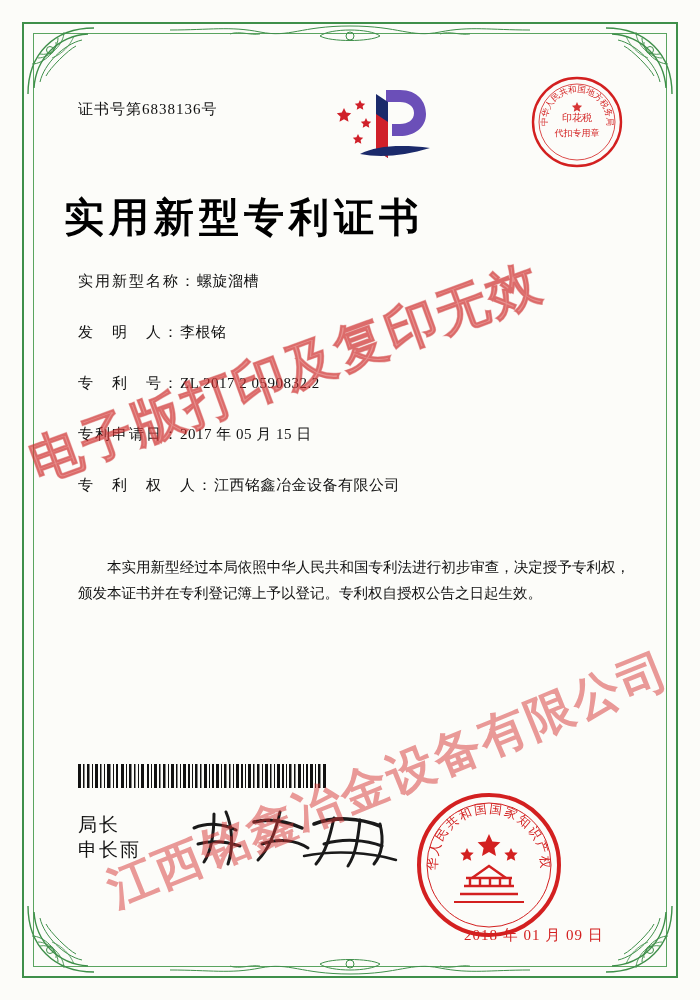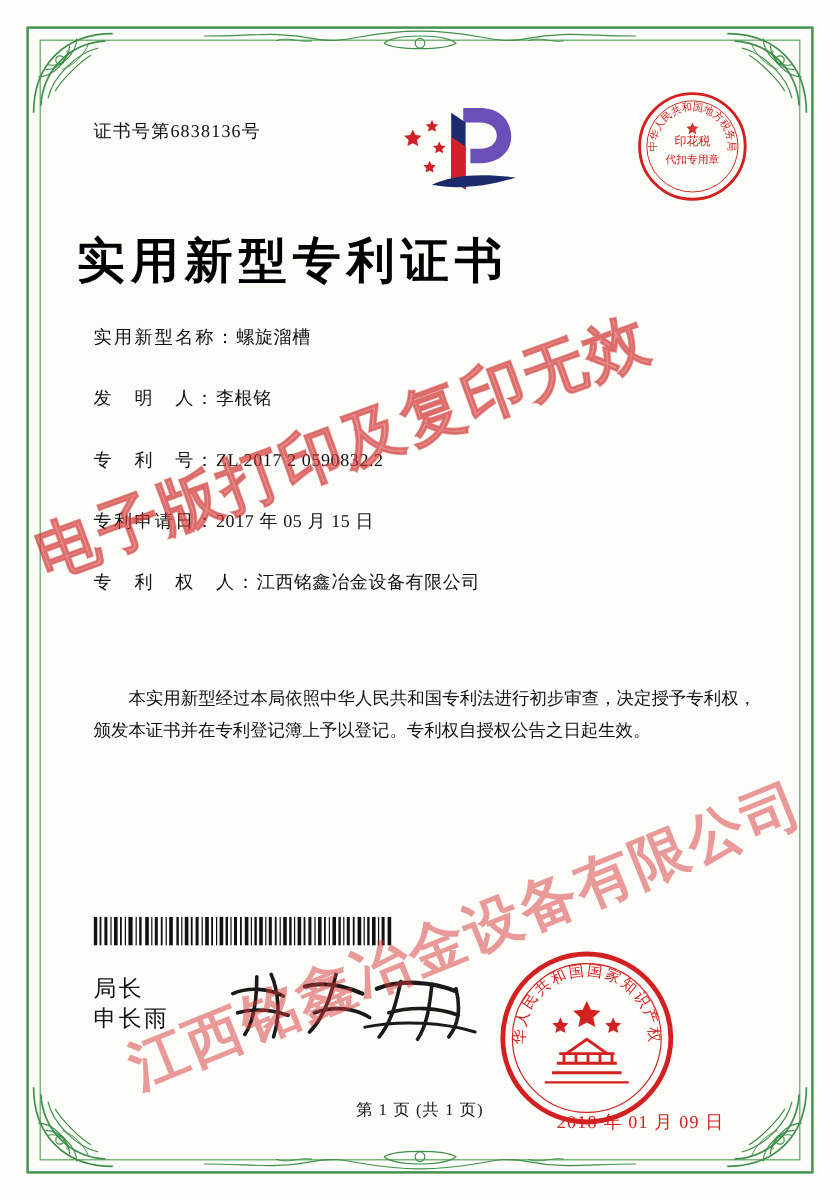--- a/index.html
+++ b/index.html
@@ -68,21 +68,21 @@
   }
   .fields{
     position:absolute;left:14px;top:208px;right:0;
   }
   .field{
     font-size:15px;color:#111;margin-bottom:32px;letter-spacing:0.5px;
   }
   .field .lbl{letter-spacing:2px;}
   .paras{
     position:absolute;left:14px;top:490px;right:6px;
-    font-size:14.5px;line-height:26px;color:#111;text-align:justify;margin-top:16px;
+    font-size:14.5px;line-height:26px;color:#111;text-align:justify;
   }
   .paras p{margin:0 0 2px 0;text-indent:2em;}
   
   .barcode{
     position:absolute;left:14px;top:700px;width:250px;height:24px;
   }
   .sig-block{
     position:absolute;left:14px;top:748px;
     font-size:19px;line-height:25px;letter-spacing:2px;color:#111;
   }
@@ -341,21 +341,20 @@
         <path d="M78 40 C94 34 112 36 124 44"></path>
         <path d="M130 20 C150 12 176 14 196 22" stroke-width="3.6"></path>
         <path d="M150 14 C146 32 142 48 132 60"></path>
         <path d="M176 16 C174 34 172 50 164 62"></path>
         <path d="M196 20 C200 36 198 50 190 60"></path>
         <path d="M140 40 C160 34 182 36 198 42"></path>
         <path d="M120 52 C150 46 186 48 212 56" stroke-width="2.4"></path>
       </svg>
     </div>
 
-    <div class="pagefoot">第 1 页 (共 1 页)</div>
 
     <div class="seal-top">
       <svg viewBox="0 0 96 96">
         <circle cx="48" cy="48" r="44" fill="none" stroke="#d32020" stroke-width="2.4"></circle>
         <circle cx="48" cy="48" r="38" fill="none" stroke="#d32020" stroke-width="0.8"></circle>
         <path id="seal-top-arc" d="M48 14 m-30 34 a30 30 0 1 1 60 0" fill="none"></path>
         <text font-size="8.5" fill="#d32020" font-family="Liberation Serif, serif">
           <textPath href="#seal-top-arc" startOffset="50%" text-anchor="middle">中华人民共和国地方税务局</textPath>
         </text>
         <text x="48" y="47" font-size="10" fill="#d32020" text-anchor="middle" font-family="Liberation Serif, serif">印花税</text>

